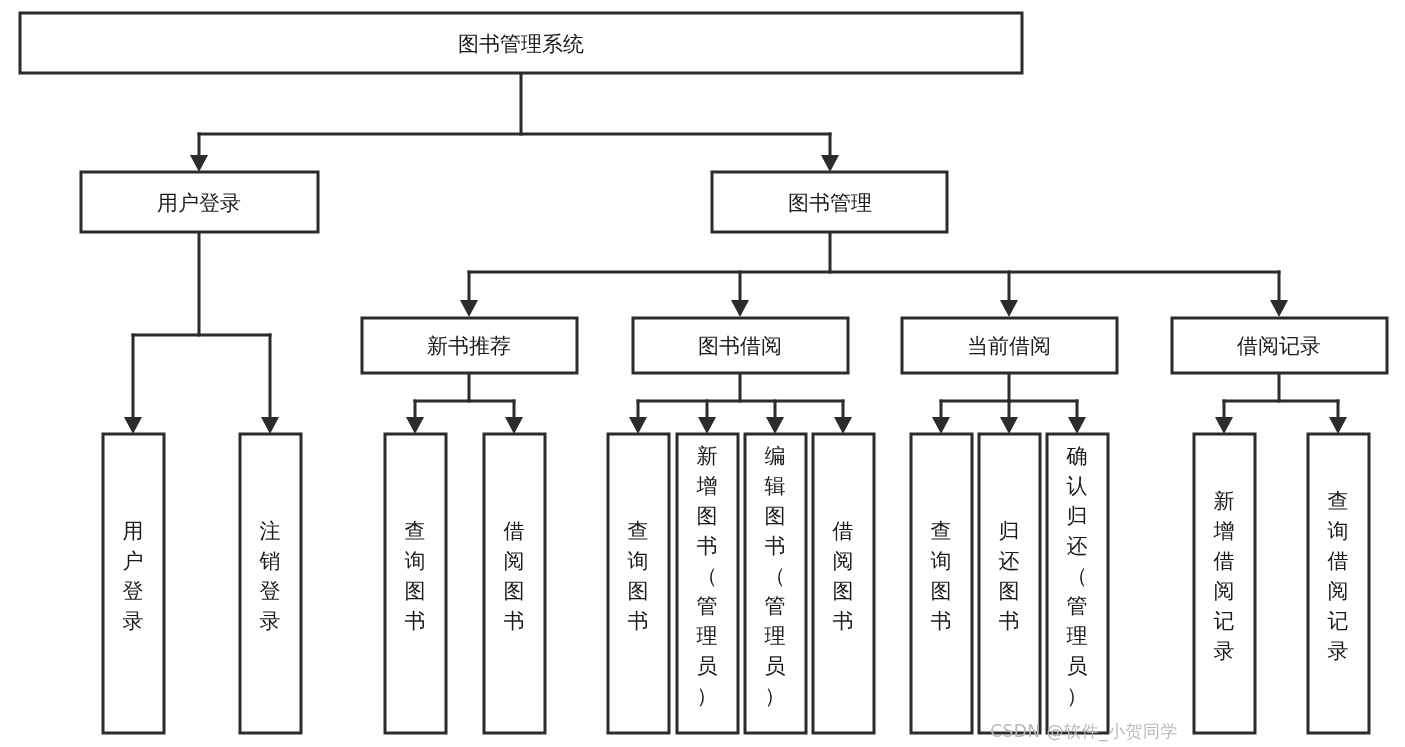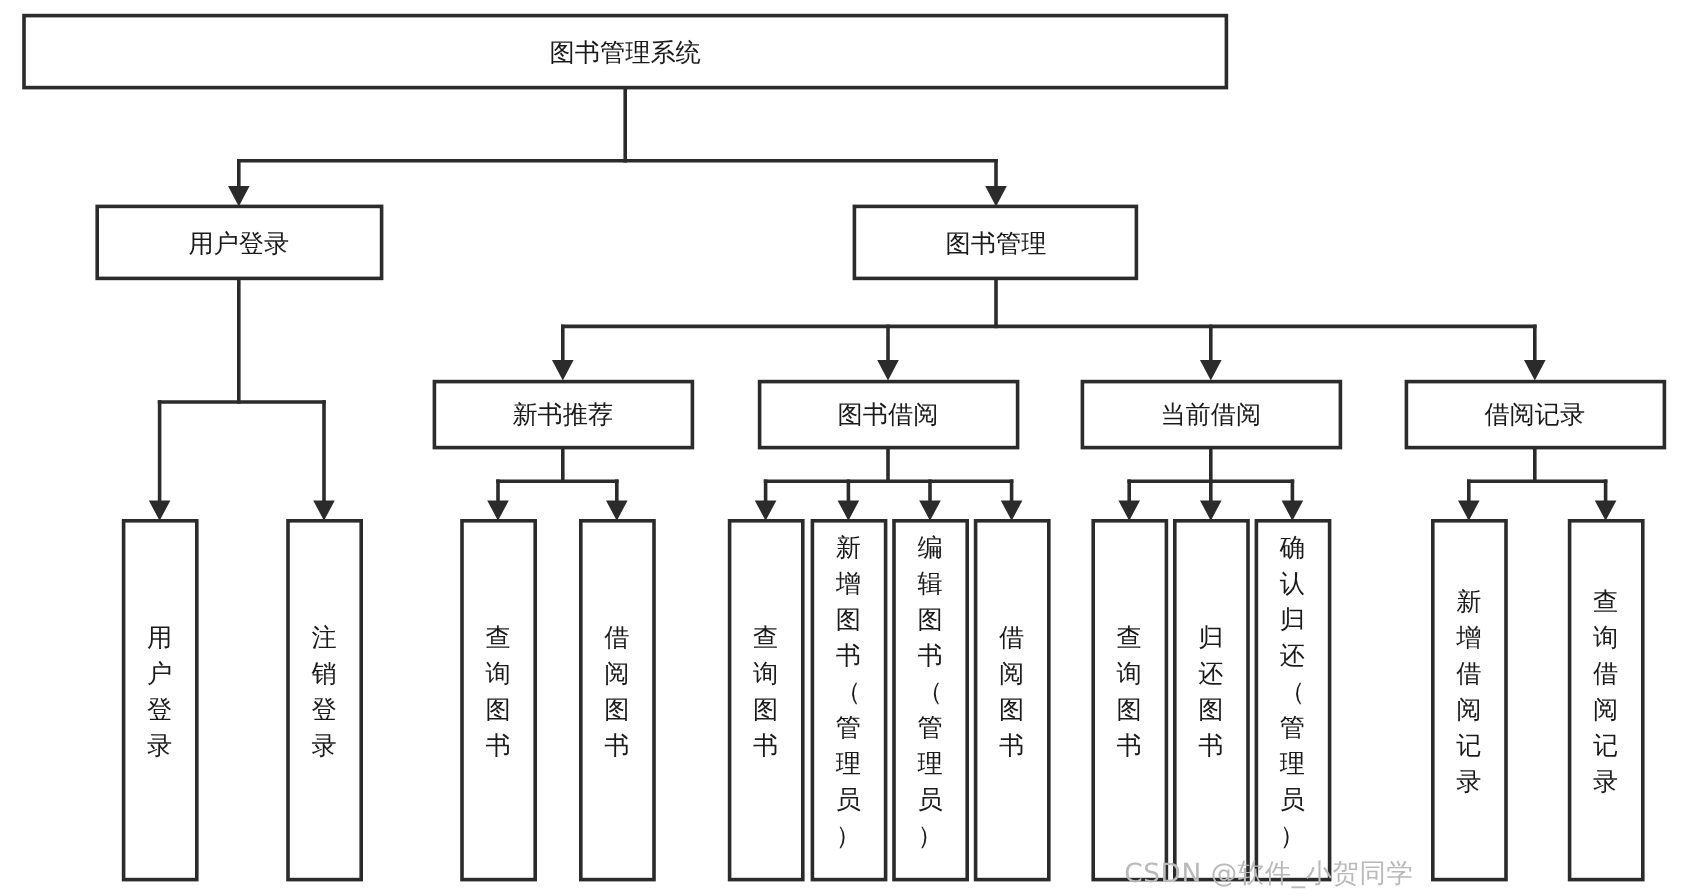--- a/index.html
+++ b/index.html
@@ -51,21 +51,21 @@
     font-family: "DejaVu Sans", "Liberation Sans", sans-serif;
     font-size: 21px;
     fill: #1a1a1a;
     text-anchor: middle;
   }
   .watermark {
     position: absolute;
     right: 8px;
     bottom: 4px;
     font-family: "DejaVu Sans", "Liberation Sans", sans-serif;
-    font-size: 22px;
+    font-size: 17px;
     color: #b9b9b9;
     white-space: nowrap;
     letter-spacing: 0.5px;
   }
 </style>
 </head>
 <body>
 
 <div id="diagram-root">
 

